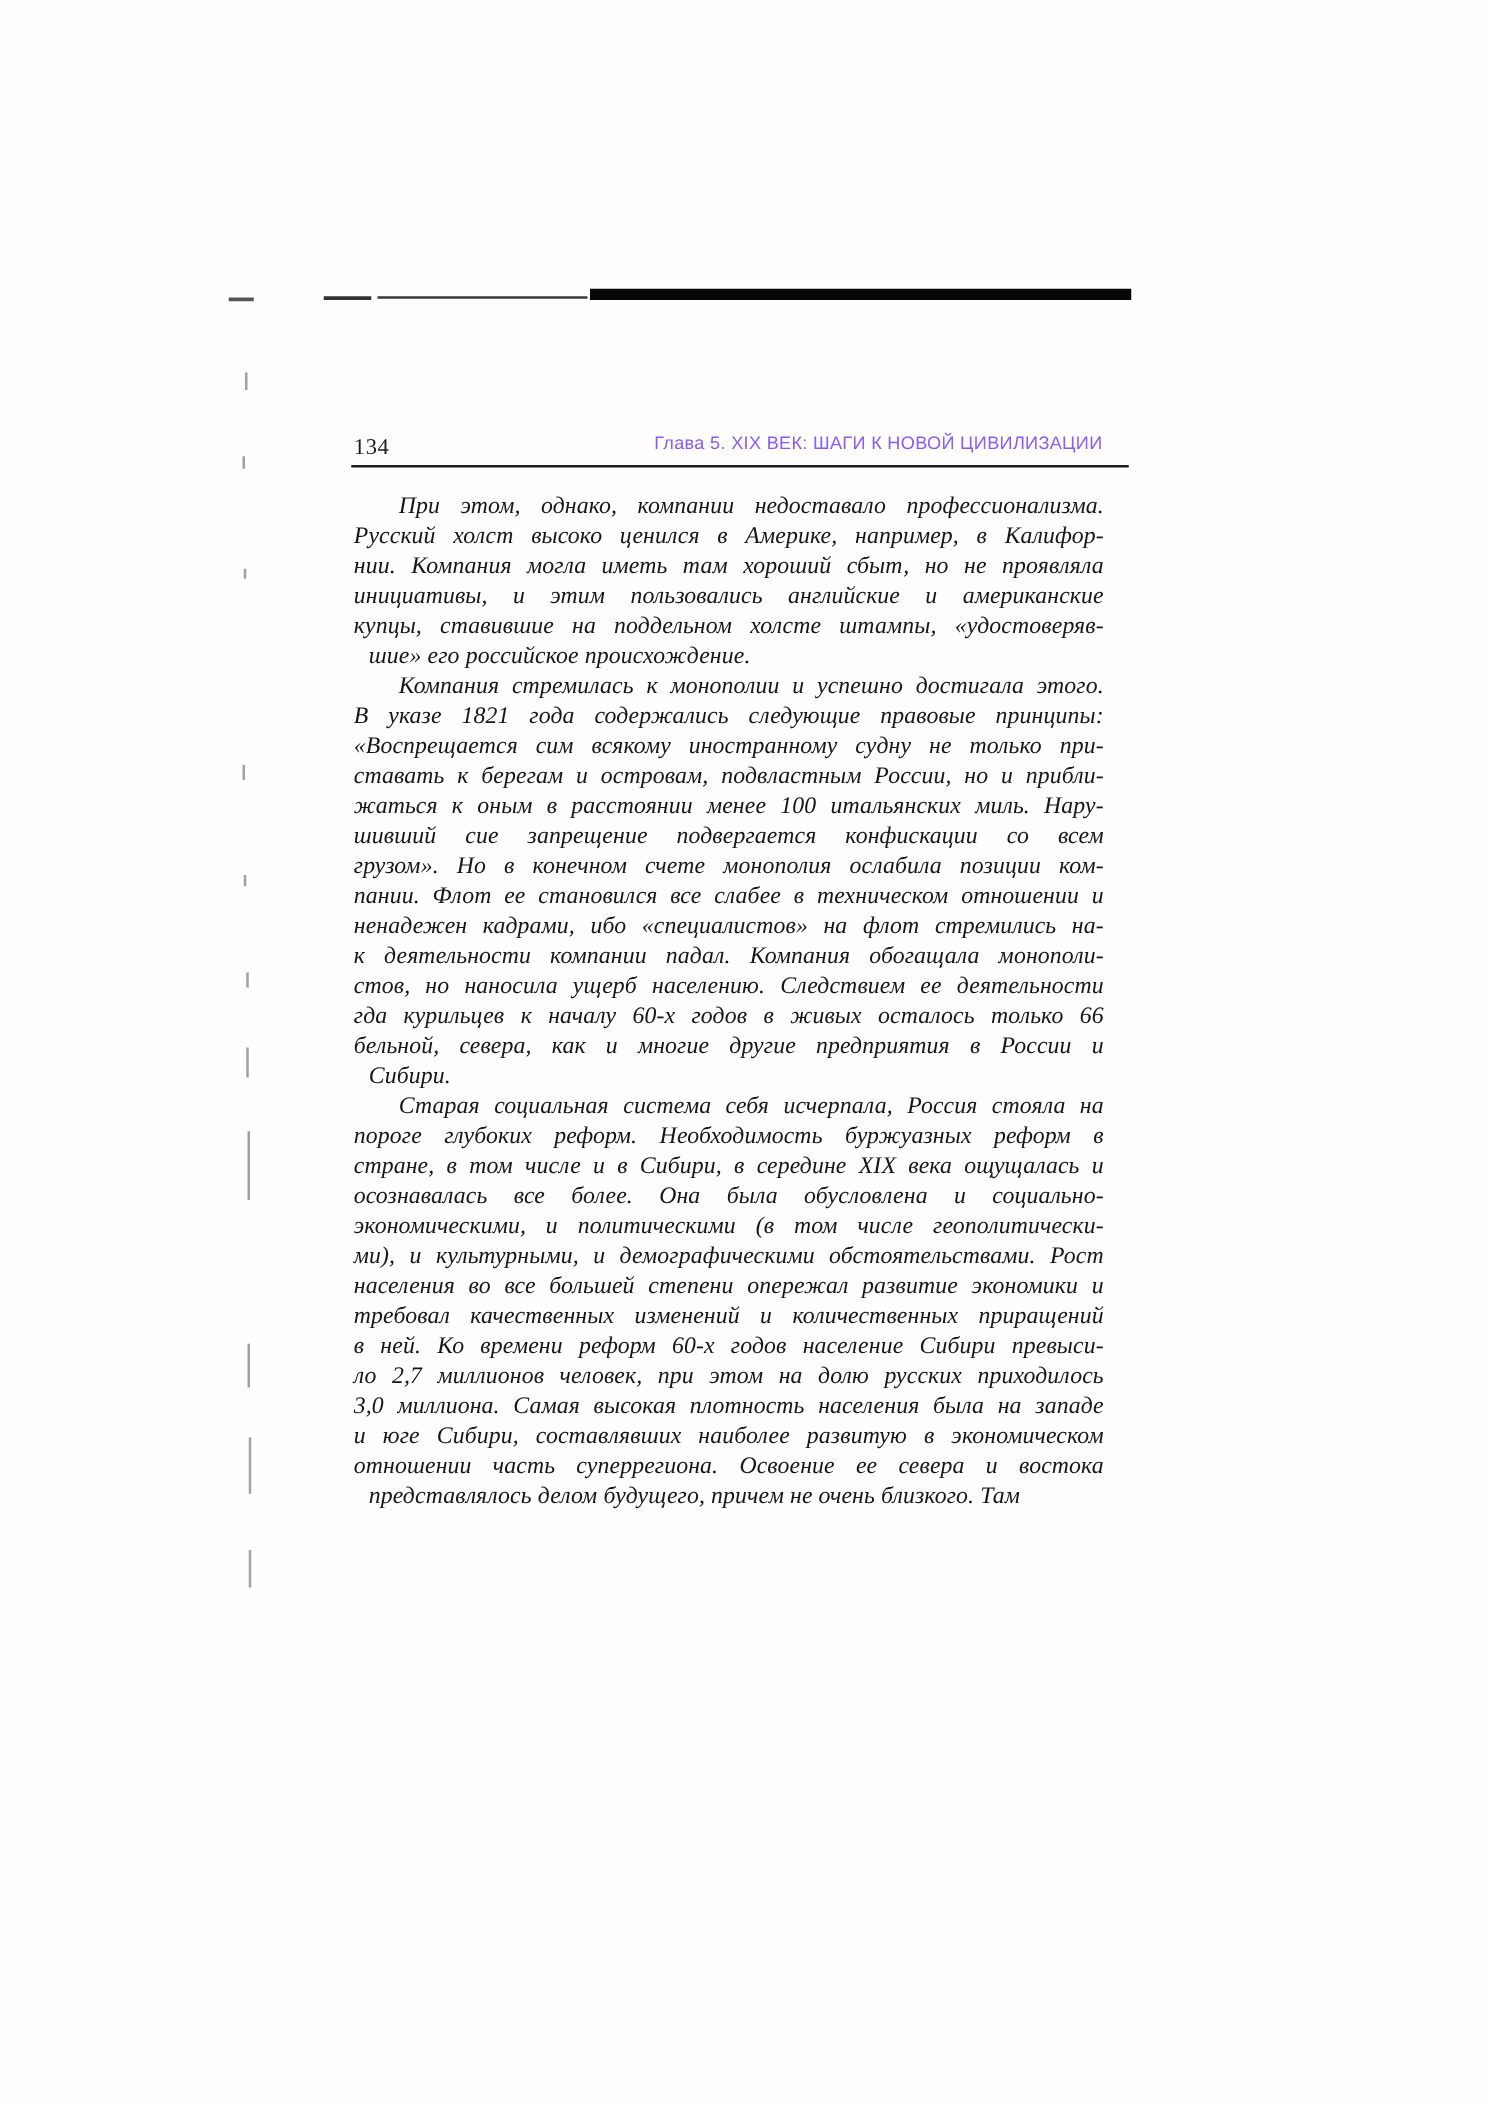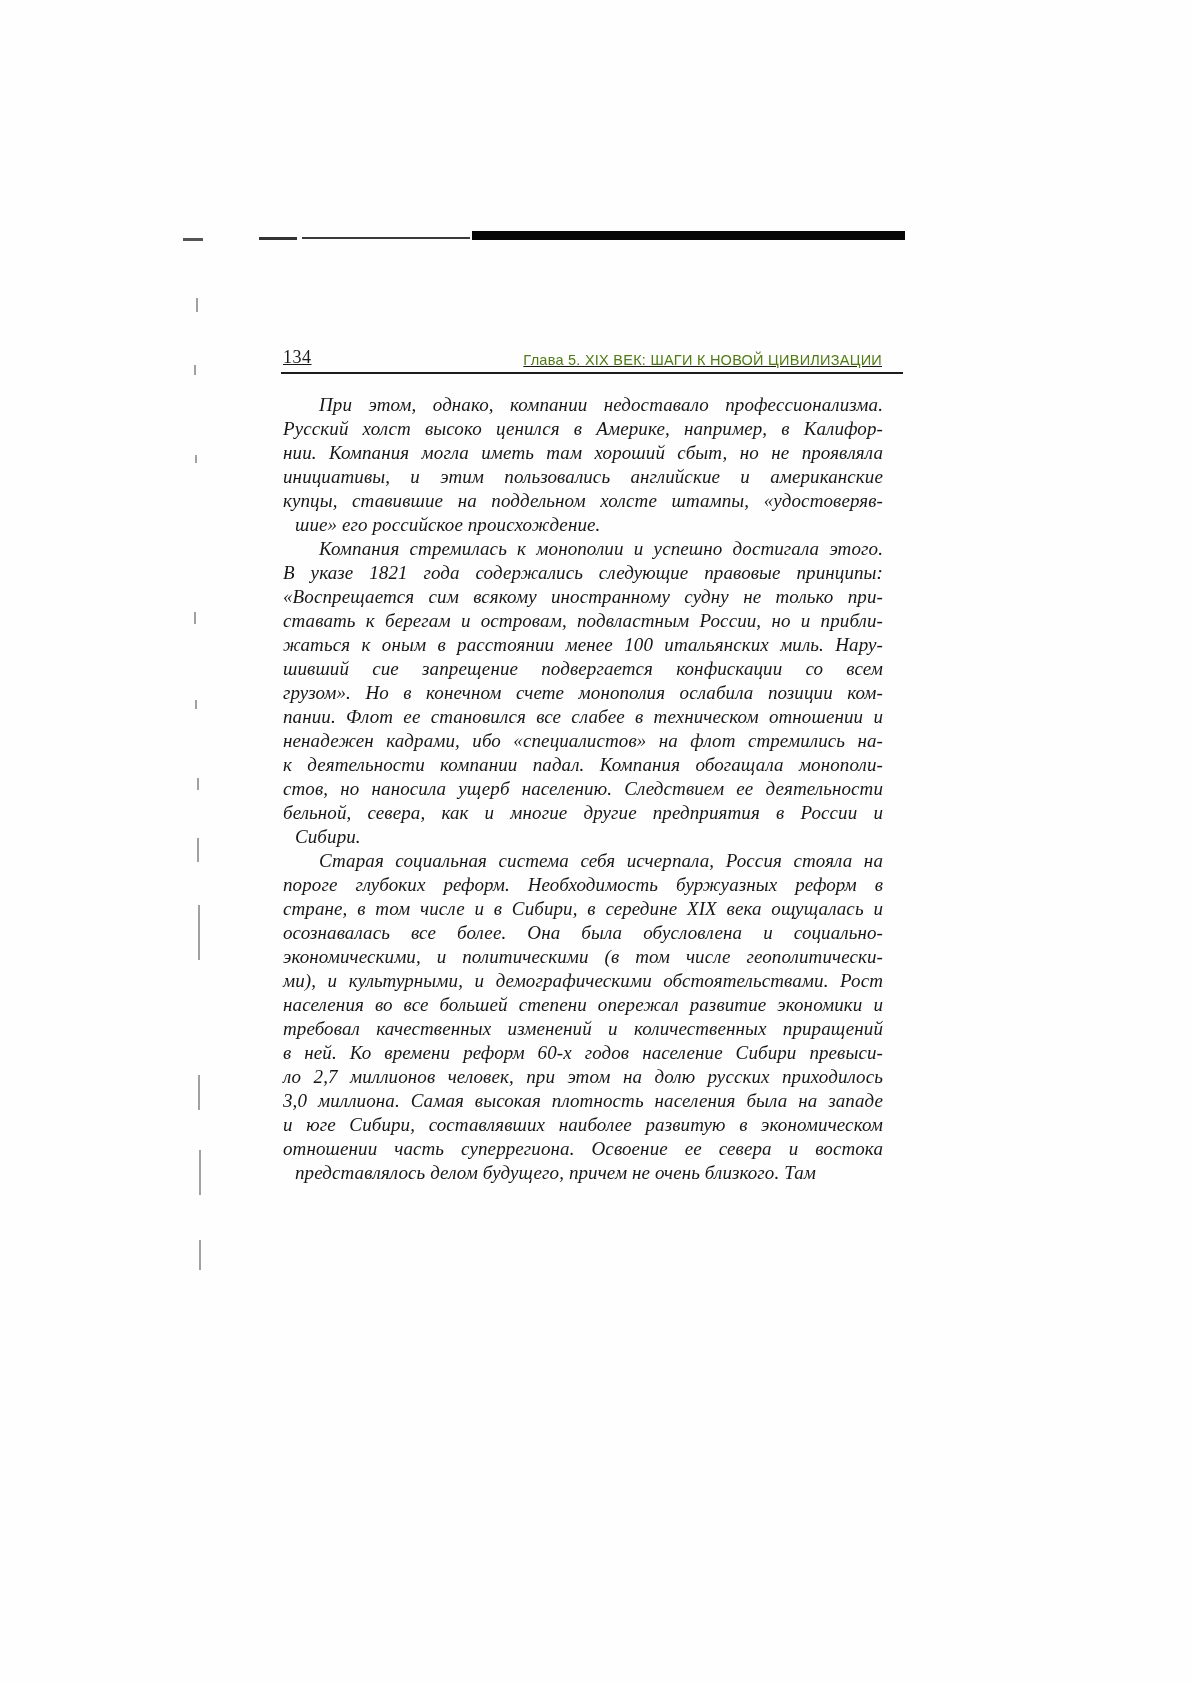--- a/index.html
+++ b/index.html
@@ -35,34 +35,33 @@
   }
 
   
   .header-row {
     position: absolute;
     left: 283px;
     top: 347px;
     width: 599px;
     display: flex;
     justify-content: space-between;
-    align-items: flex-end;
-    text-decoration: underline;
+    align-items: flex-start;
   }
   .page-number {
     font-family: "Liberation Serif", serif;
     font-size: 18px;
     letter-spacing: 0.5px;
     color: #1b1b1b;
   }
   .chapter-title {
     font-family: "Liberation Sans", sans-serif;
     font-size: 14.5px;
     letter-spacing: 0.25px;
-    color: #4d7c0f;
+    color: #8b5cf6;
     white-space: nowrap;
   }
   .header-rule {
     position: absolute;
     left: 281px;
     top: 372px;
     width: 622px;
     height: 2px;
     background: #1c1c1c;
   }
@@ -140,20 +139,21 @@
       <span class="line">В указе 1821 года содержались следующие правовые принципы:</span>
       <span class="line">«Воспрещается сим всякому иностранному судну не только при-</span>
       <span class="line">ставать к берегам и островам, подвластным России, но и прибли-</span>
       <span class="line">жаться к оным в расстоянии менее 100 итальянских миль. Нару-</span>
       <span class="line">шивший сие запрещение подвергается конфискации со всем</span>
       <span class="line">грузом». Но в конечном счете монополия ослабила позиции ком-</span>
       <span class="line">пании. Флот ее становился все слабее в техническом отношении и</span>
       <span class="line">ненадежен кадрами, ибо «специалистов» на флот стремились на-</span>
       <span class="line">к деятельности компании падал. Компания обогащала монополи-</span>
       <span class="line">стов, но наносила ущерб населению. Следствием ее деятельности</span>
+      <span class="line">гда курильцев к началу 60-х годов в живых осталось только 66</span>
       <span class="line">бельной, севера, как и многие другие предприятия в России и</span>
       <span class="line last">Сибири.</span>
     </p>
 
     <p class="para">
       <span class="line first">Старая социальная система себя исчерпала, Россия стояла на</span>
       <span class="line">пороге глубоких реформ. Необходимость буржуазных реформ в</span>
       <span class="line">стране, в том числе и в Сибири, в середине XIX века ощущалась и</span>
       <span class="line">осознавалась все более. Она была обусловлена и социально-</span>
       <span class="line">экономическими, и политическими (в том числе геополитически-</span>

